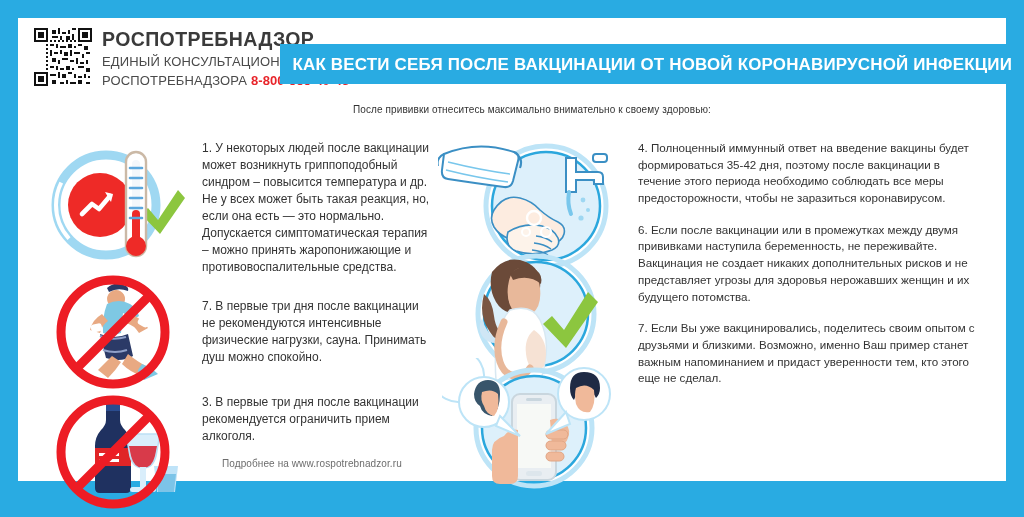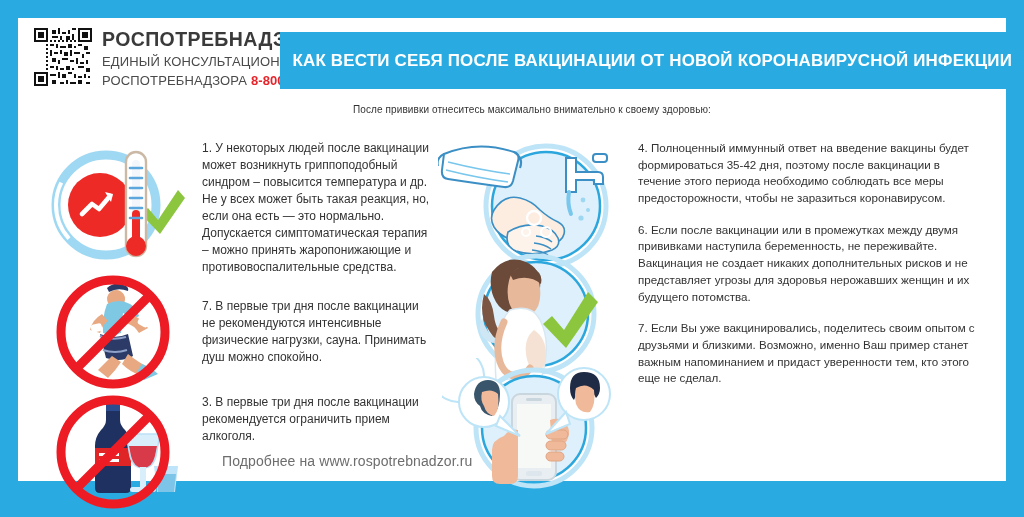--- a/index.html
+++ b/index.html
@@ -34,21 +34,21 @@
     font-size:19.5px;font-weight:bold;letter-spacing:.4px;color:#3a3a3a;line-height:1.05;
     white-space:nowrap;
   }
   .brandtext .bt-sub{
     font-size:13px;color:#4a4a4a;letter-spacing:.15px;line-height:1.42;margin-top:4px;
     white-space:nowrap;
   }
   .brandtext .bt-phone{color:#e8242a;font-weight:bold;letter-spacing:.1px;text-align:right;}
 
   .headerbar{
-    flex:1 1 auto;background:#29abe2;height:57px;margin-top:14px;
+    flex:1 1 auto;background:#29abe2;height:40px;margin-top:26px;
     display:flex;align-items:center;justify-content:center;
     margin-right:-18px; 
   }
   .headerbar .hb-title{
     color:#ffffff;font-weight:bold;font-size:17.2px;letter-spacing:.2px;
     white-space:nowrap;transform:scaleX(.985);
   }
 
   
   .subtitle{
@@ -66,21 +66,21 @@
   .col-center{width:186px;flex:0 0 auto;position:relative;}
   .col-right{flex:1 1 auto;padding:14px 24px 0 8px;box-sizing:border-box;}
 
   .para{
     color:#333333;font-size:12px;line-height:1.42;margin:0 0 14px 0;
   }
   .col-right .para{font-size:11.6px;line-height:1.44;margin-bottom:15px;}
 
   .footer-note{
     position:absolute;left:196px;bottom:12px;
-    font-size:14px;color:#6d6d6d;letter-spacing:.1px;padding-left:8px;
+    font-size:10px;color:#6d6d6d;letter-spacing:.1px;padding-left:8px;
   }
 
   
   .badge{position:absolute;}
   .badge svg{display:block;}
 
   .cen{position:absolute;}
   .cen svg{display:block;}
 </style>
 </head>

